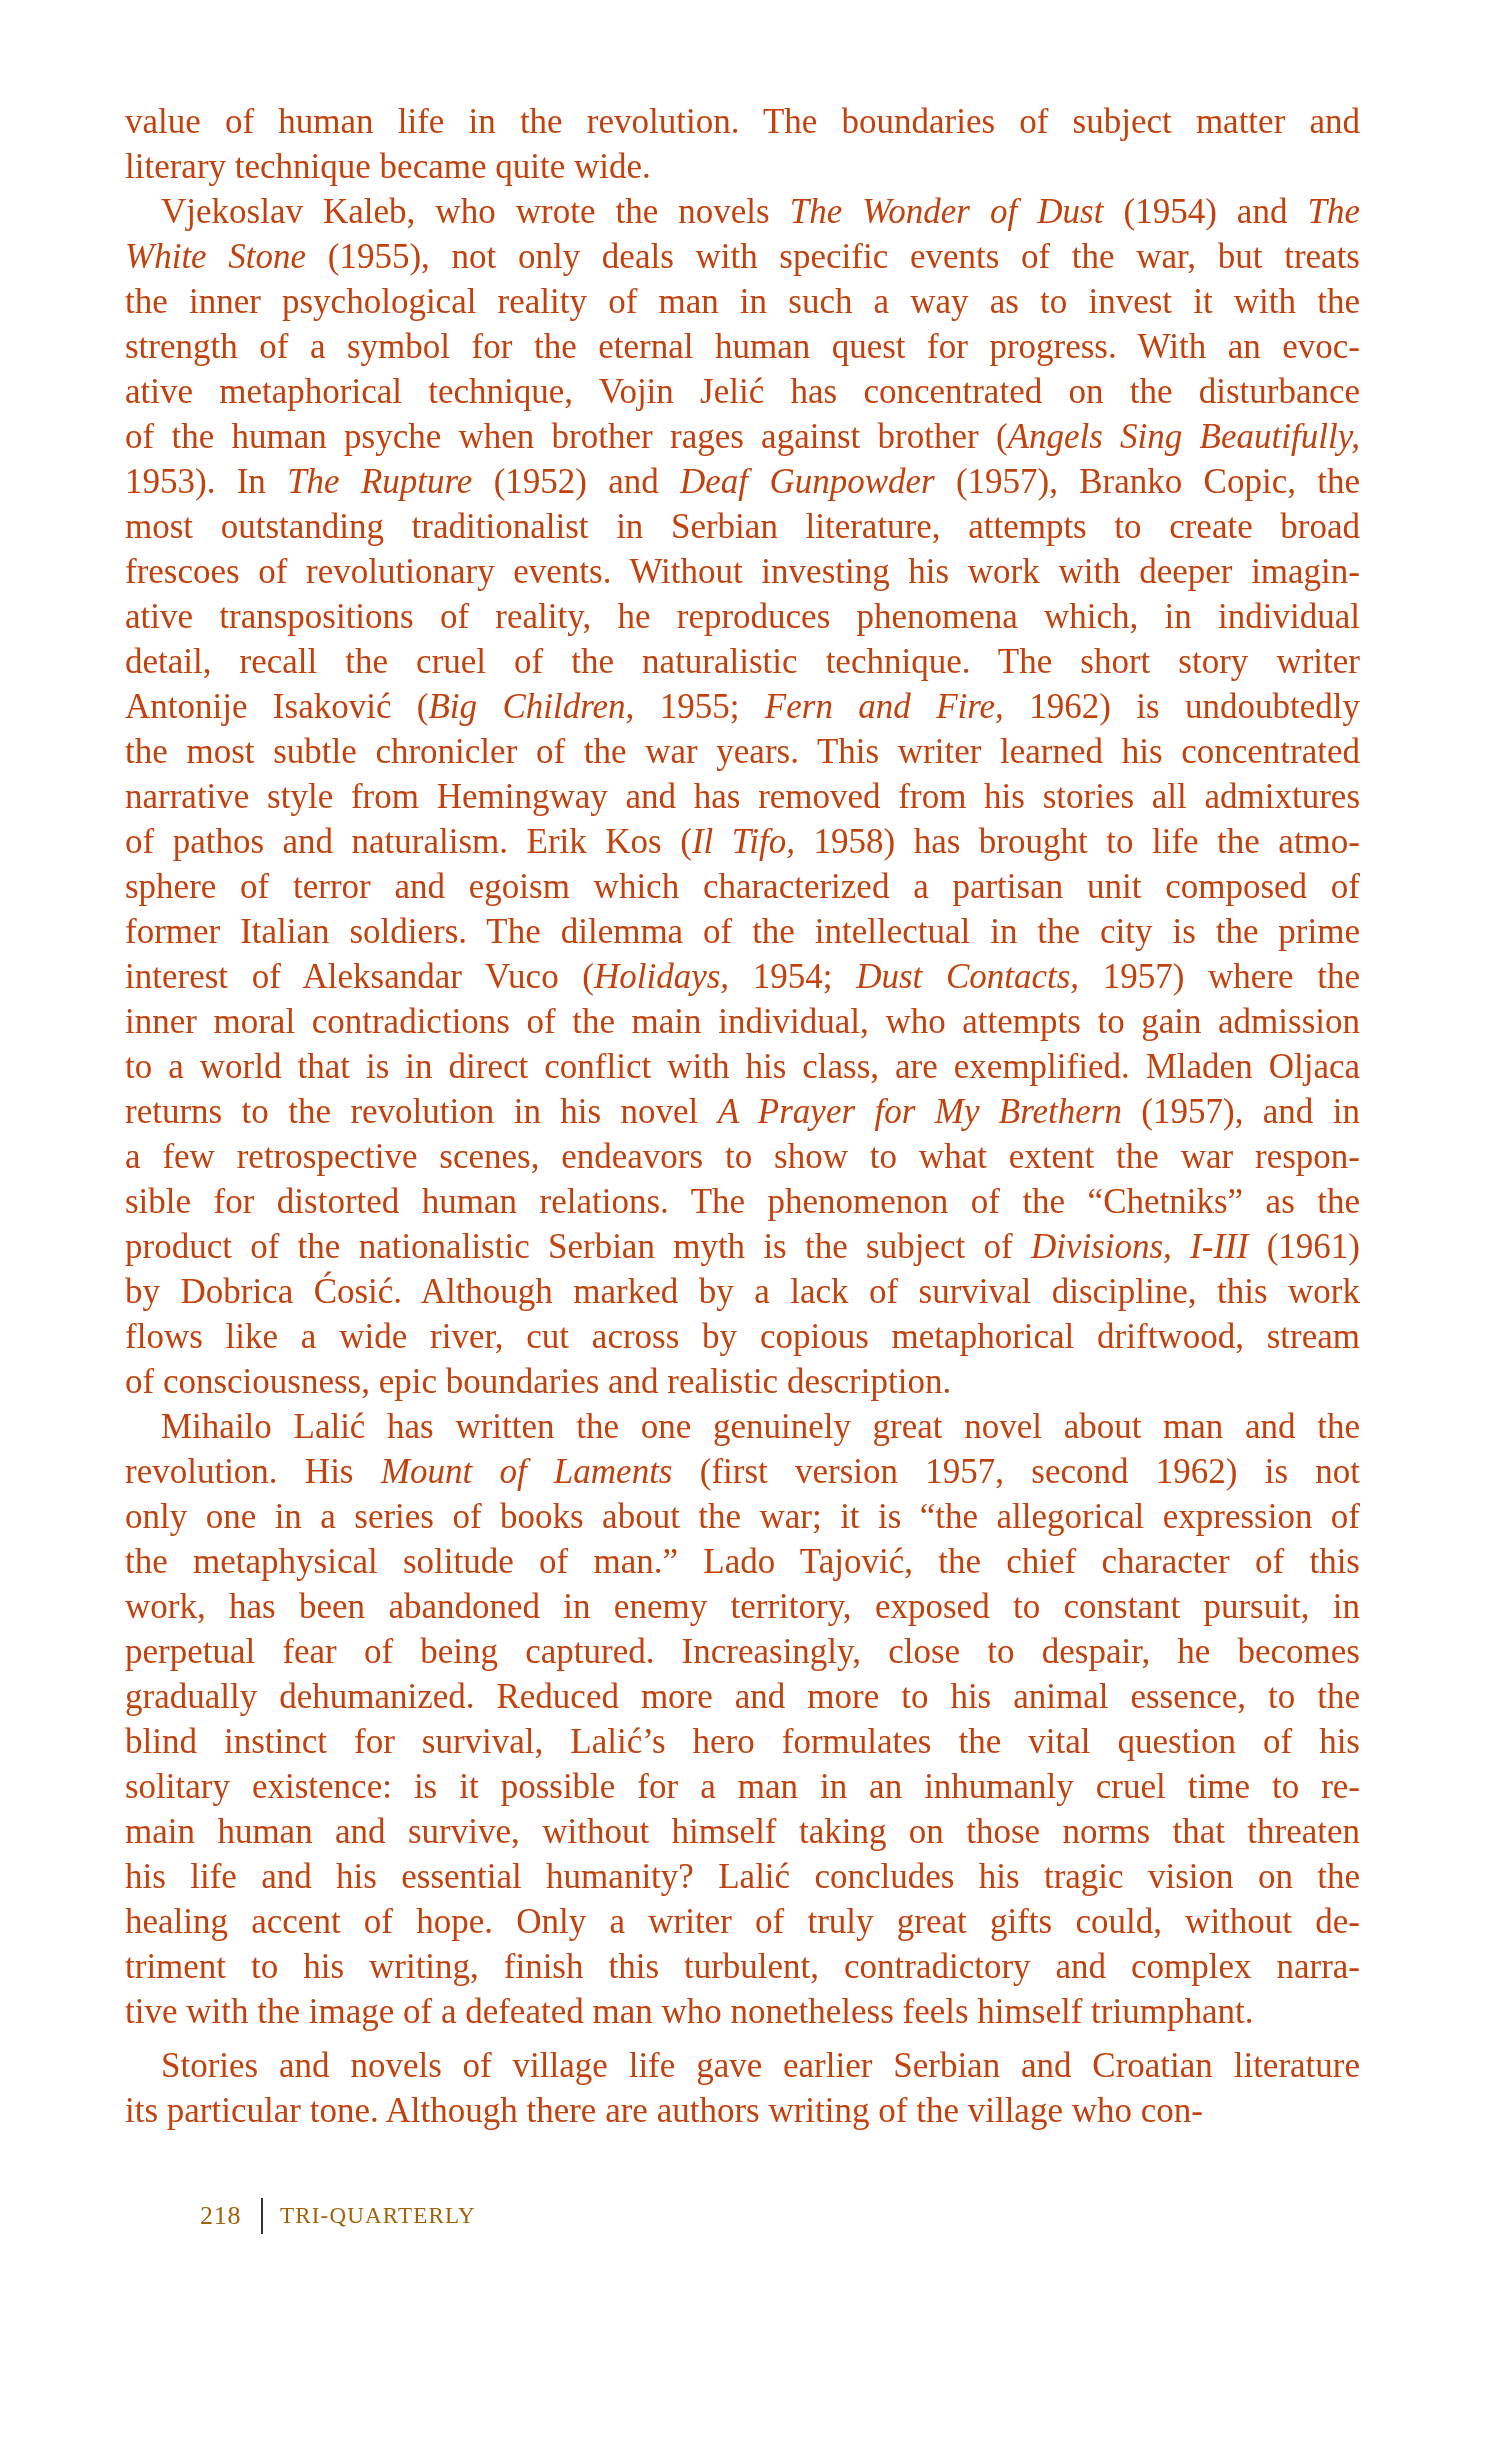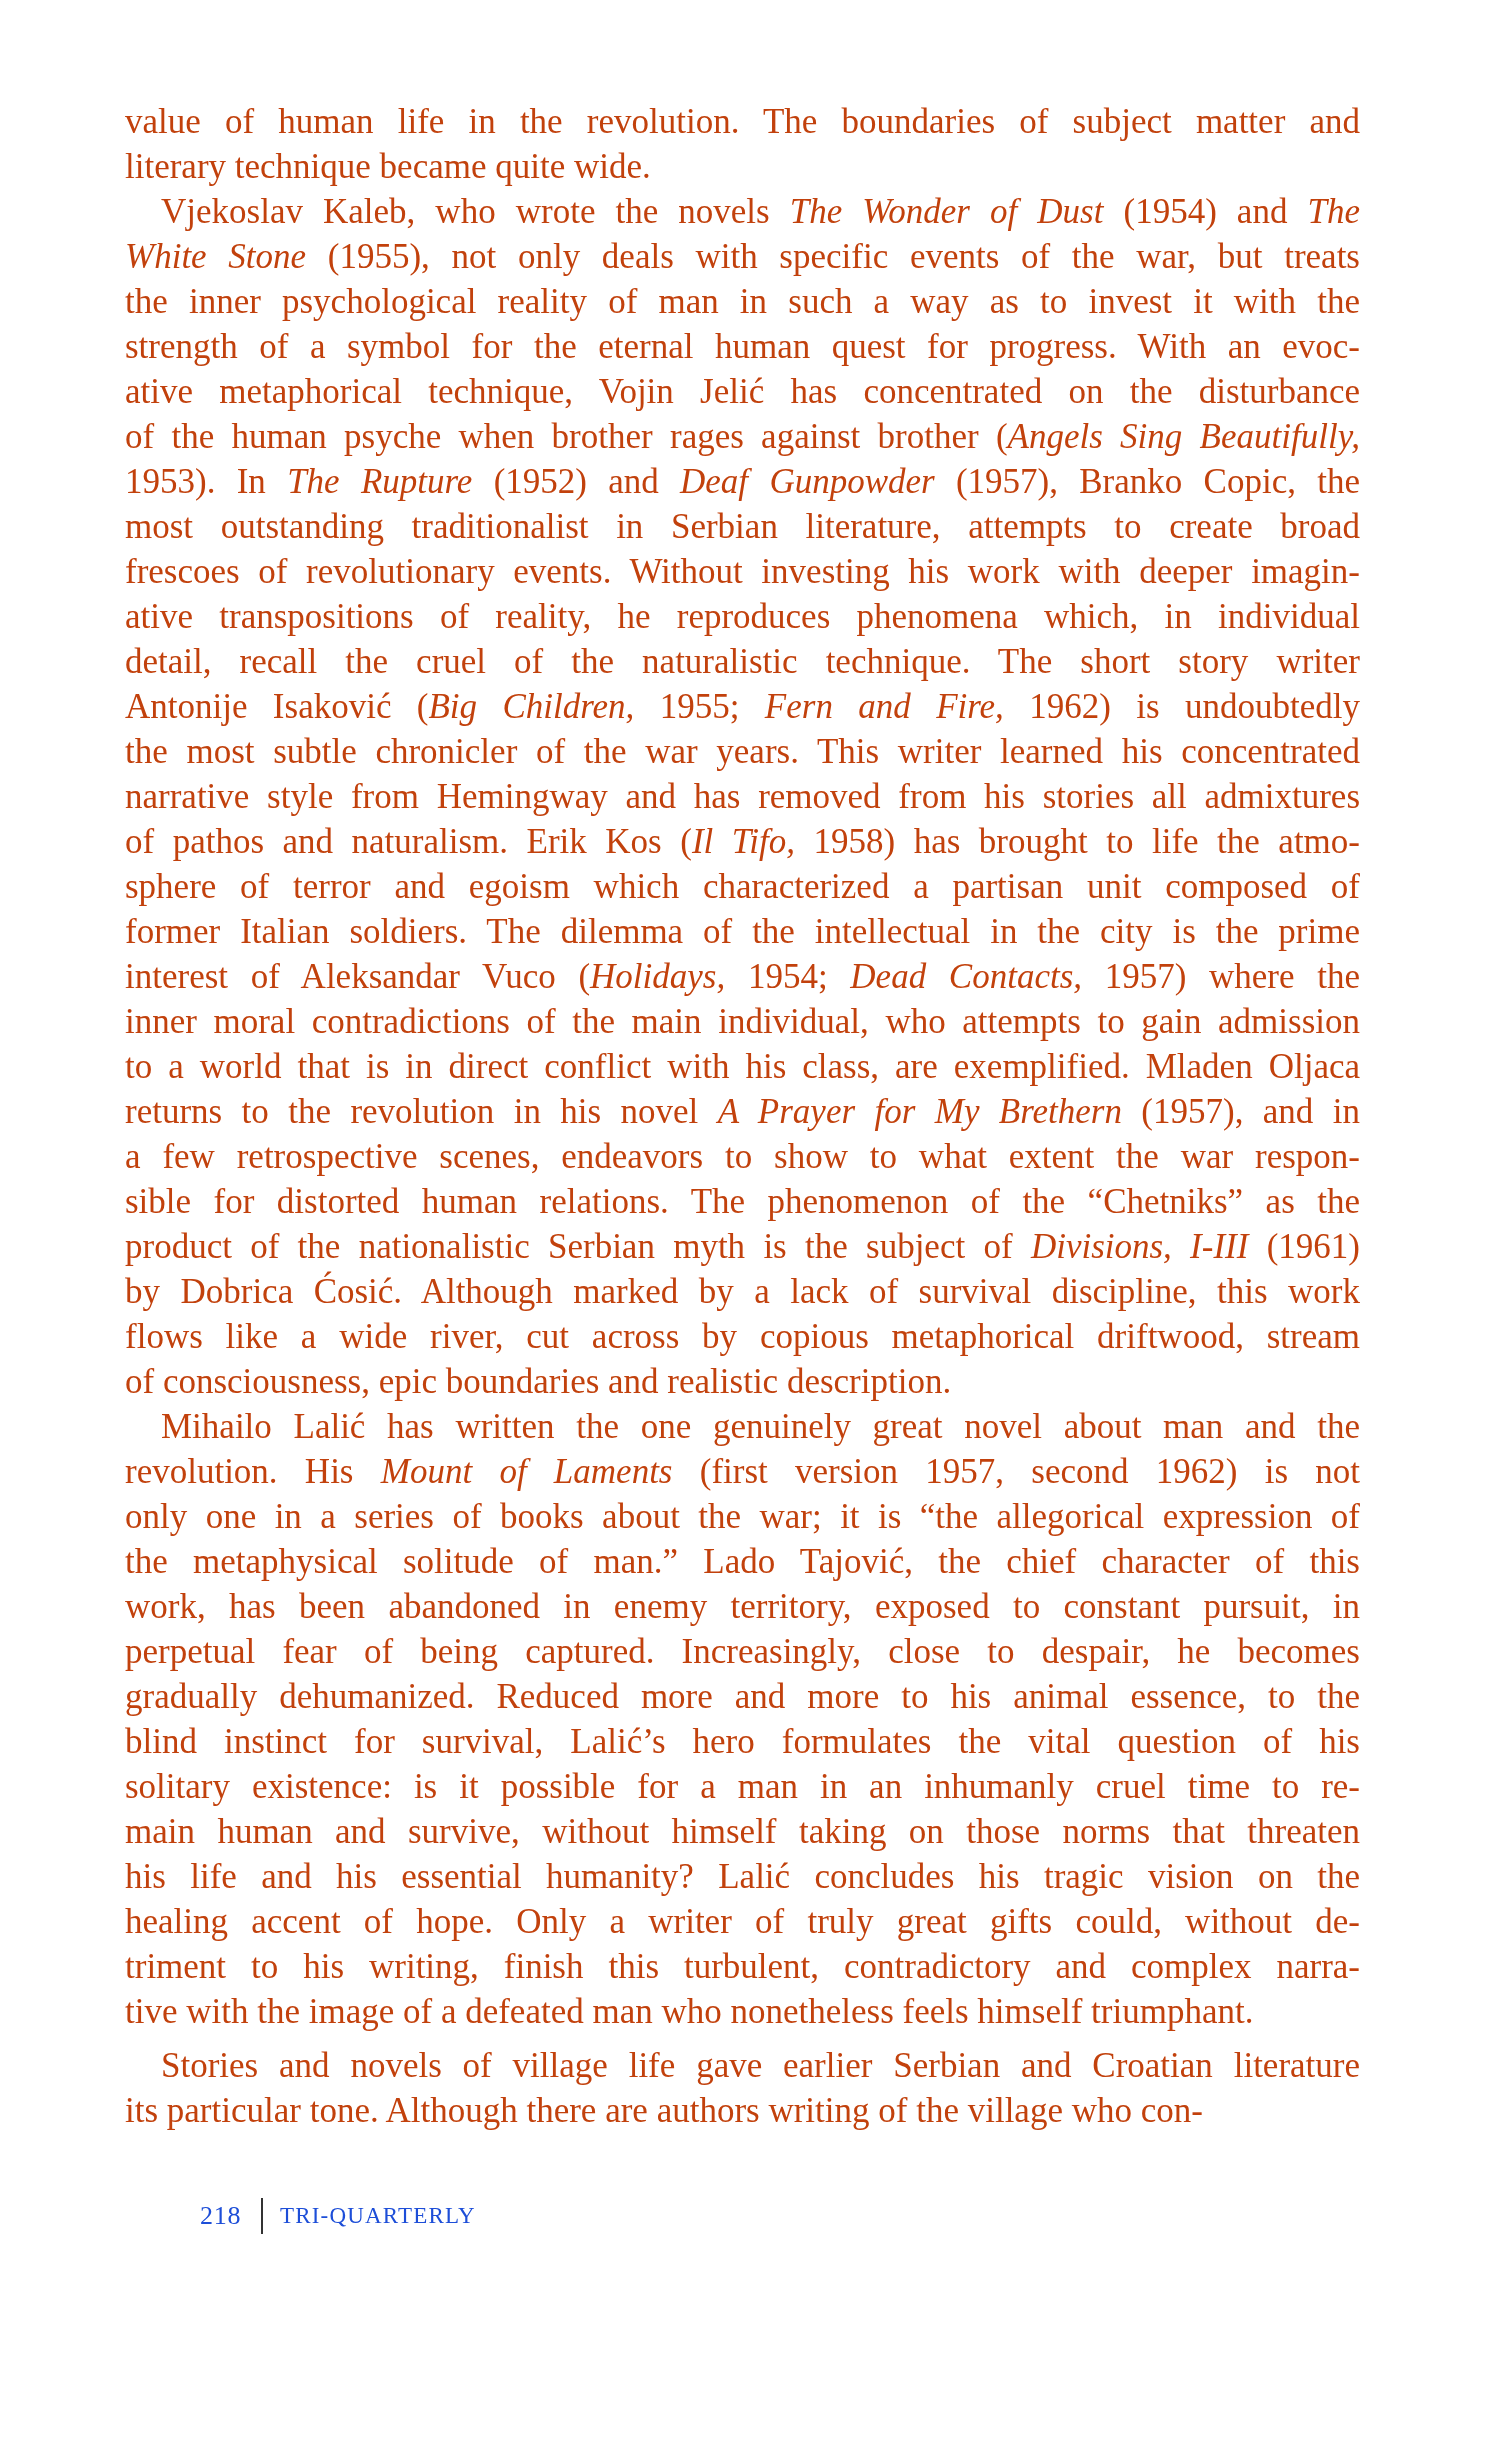--- a/index.html
+++ b/index.html
@@ -5,21 +5,21 @@
   html,body{margin:0;padding:0;background:#ffffff;}
   body{width:1501px;height:2462px;position:relative;overflow:hidden;}
   .page{position:absolute;left:125px;top:99px;width:1235px;
     font-family:Liberation Serif, serif;color:#c2410c;
     font-size:35px;line-height:45px;}
   .line{display:block;text-align:justify;text-align-last:justify;white-space:nowrap;height:45px;overflow:visible;}
   .line.last{text-align-last:left;}
   .indent{padding-left:36px;}
   .gap{height:9.3px;}
   .footer{position:absolute;left:200px;top:2198px;font-family:"Liberation Serif","DejaVu Serif",serif;
-    color:#1d4ed8;font-size:25px;letter-spacing:0.8px;display:flex;align-items:center;justify-content:center;}
+    color:#a16207;font-size:25px;letter-spacing:0.8px;display:flex;align-items:center;justify-content:center;}
   .footer .num{font-size:26px;}
   .footer .bar{display:inline-block;width:1.5px;height:36px;background:#333;margin:0 17px 0 20px;}
   .footer .title{font-size:23px;letter-spacing:1.2px;}
 </style>
 </head>
 <body>
 
 <div class="page" id="page">
     <div>
       <span class="line">value of human life in the revolution. The boundaries of subject matter and</span>
@@ -36,21 +36,21 @@
       <span class="line">most outstanding traditionalist in Serbian literature, attempts to create broad</span>
       <span class="line">frescoes of revolutionary events. Without investing his work with deeper imagin-</span>
       <span class="line">ative transpositions of reality, he reproduces phenomena which, in individual</span>
       <span class="line">detail, recall the cruel of the naturalistic technique. The short story writer</span>
       <span class="line">Antonije Isaković (<i>Big Children,</i> 1955; <i>Fern and Fire,</i> 1962) is undoubtedly</span>
       <span class="line">the most subtle chronicler of the war years. This writer learned his concentrated</span>
       <span class="line">narrative style from Hemingway and has removed from his stories all admixtures</span>
       <span class="line">of pathos and naturalism. Erik Kos (<i>Il Tifo,</i> 1958) has brought to life the atmo-</span>
       <span class="line">sphere of terror and egoism which characterized a partisan unit composed of</span>
       <span class="line">former Italian soldiers. The dilemma of the intellectual in the city is the prime</span>
-      <span class="line">interest of Aleksandar Vuco (<i>Holidays,</i> 1954; <i>Dead Contacts,</i> 1957) where the</span>
+      <span class="line">interest of Aleksandar Vuco (<i>Holidays,</i> 1954; <i>Dust Contacts,</i> 1957) where the</span>
       <span class="line">inner moral contradictions of the main individual, who attempts to gain admission</span>
       <span class="line">to a world that is in direct conflict with his class, are exemplified. Mladen Oljaca</span>
       <span class="line">returns to the revolution in his novel <i>A Prayer for My Brethern</i> (1957), and in</span>
       <span class="line">a few retrospective scenes, endeavors to show to what extent the war respon-</span>
       <span class="line">sible for distorted human relations. The phenomenon of the “Chetniks” as the</span>
       <span class="line">product of the nationalistic Serbian myth is the subject of <i>Divisions, I-III</i> (1961)</span>
       <span class="line">by Dobrica Ćosić. Although marked by a lack of survival discipline, this work</span>
       <span class="line">flows like a wide river, cut across by copious metaphorical driftwood, stream</span>
       <span class="line last">of consciousness, epic boundaries and realistic description.</span>
     </div>

